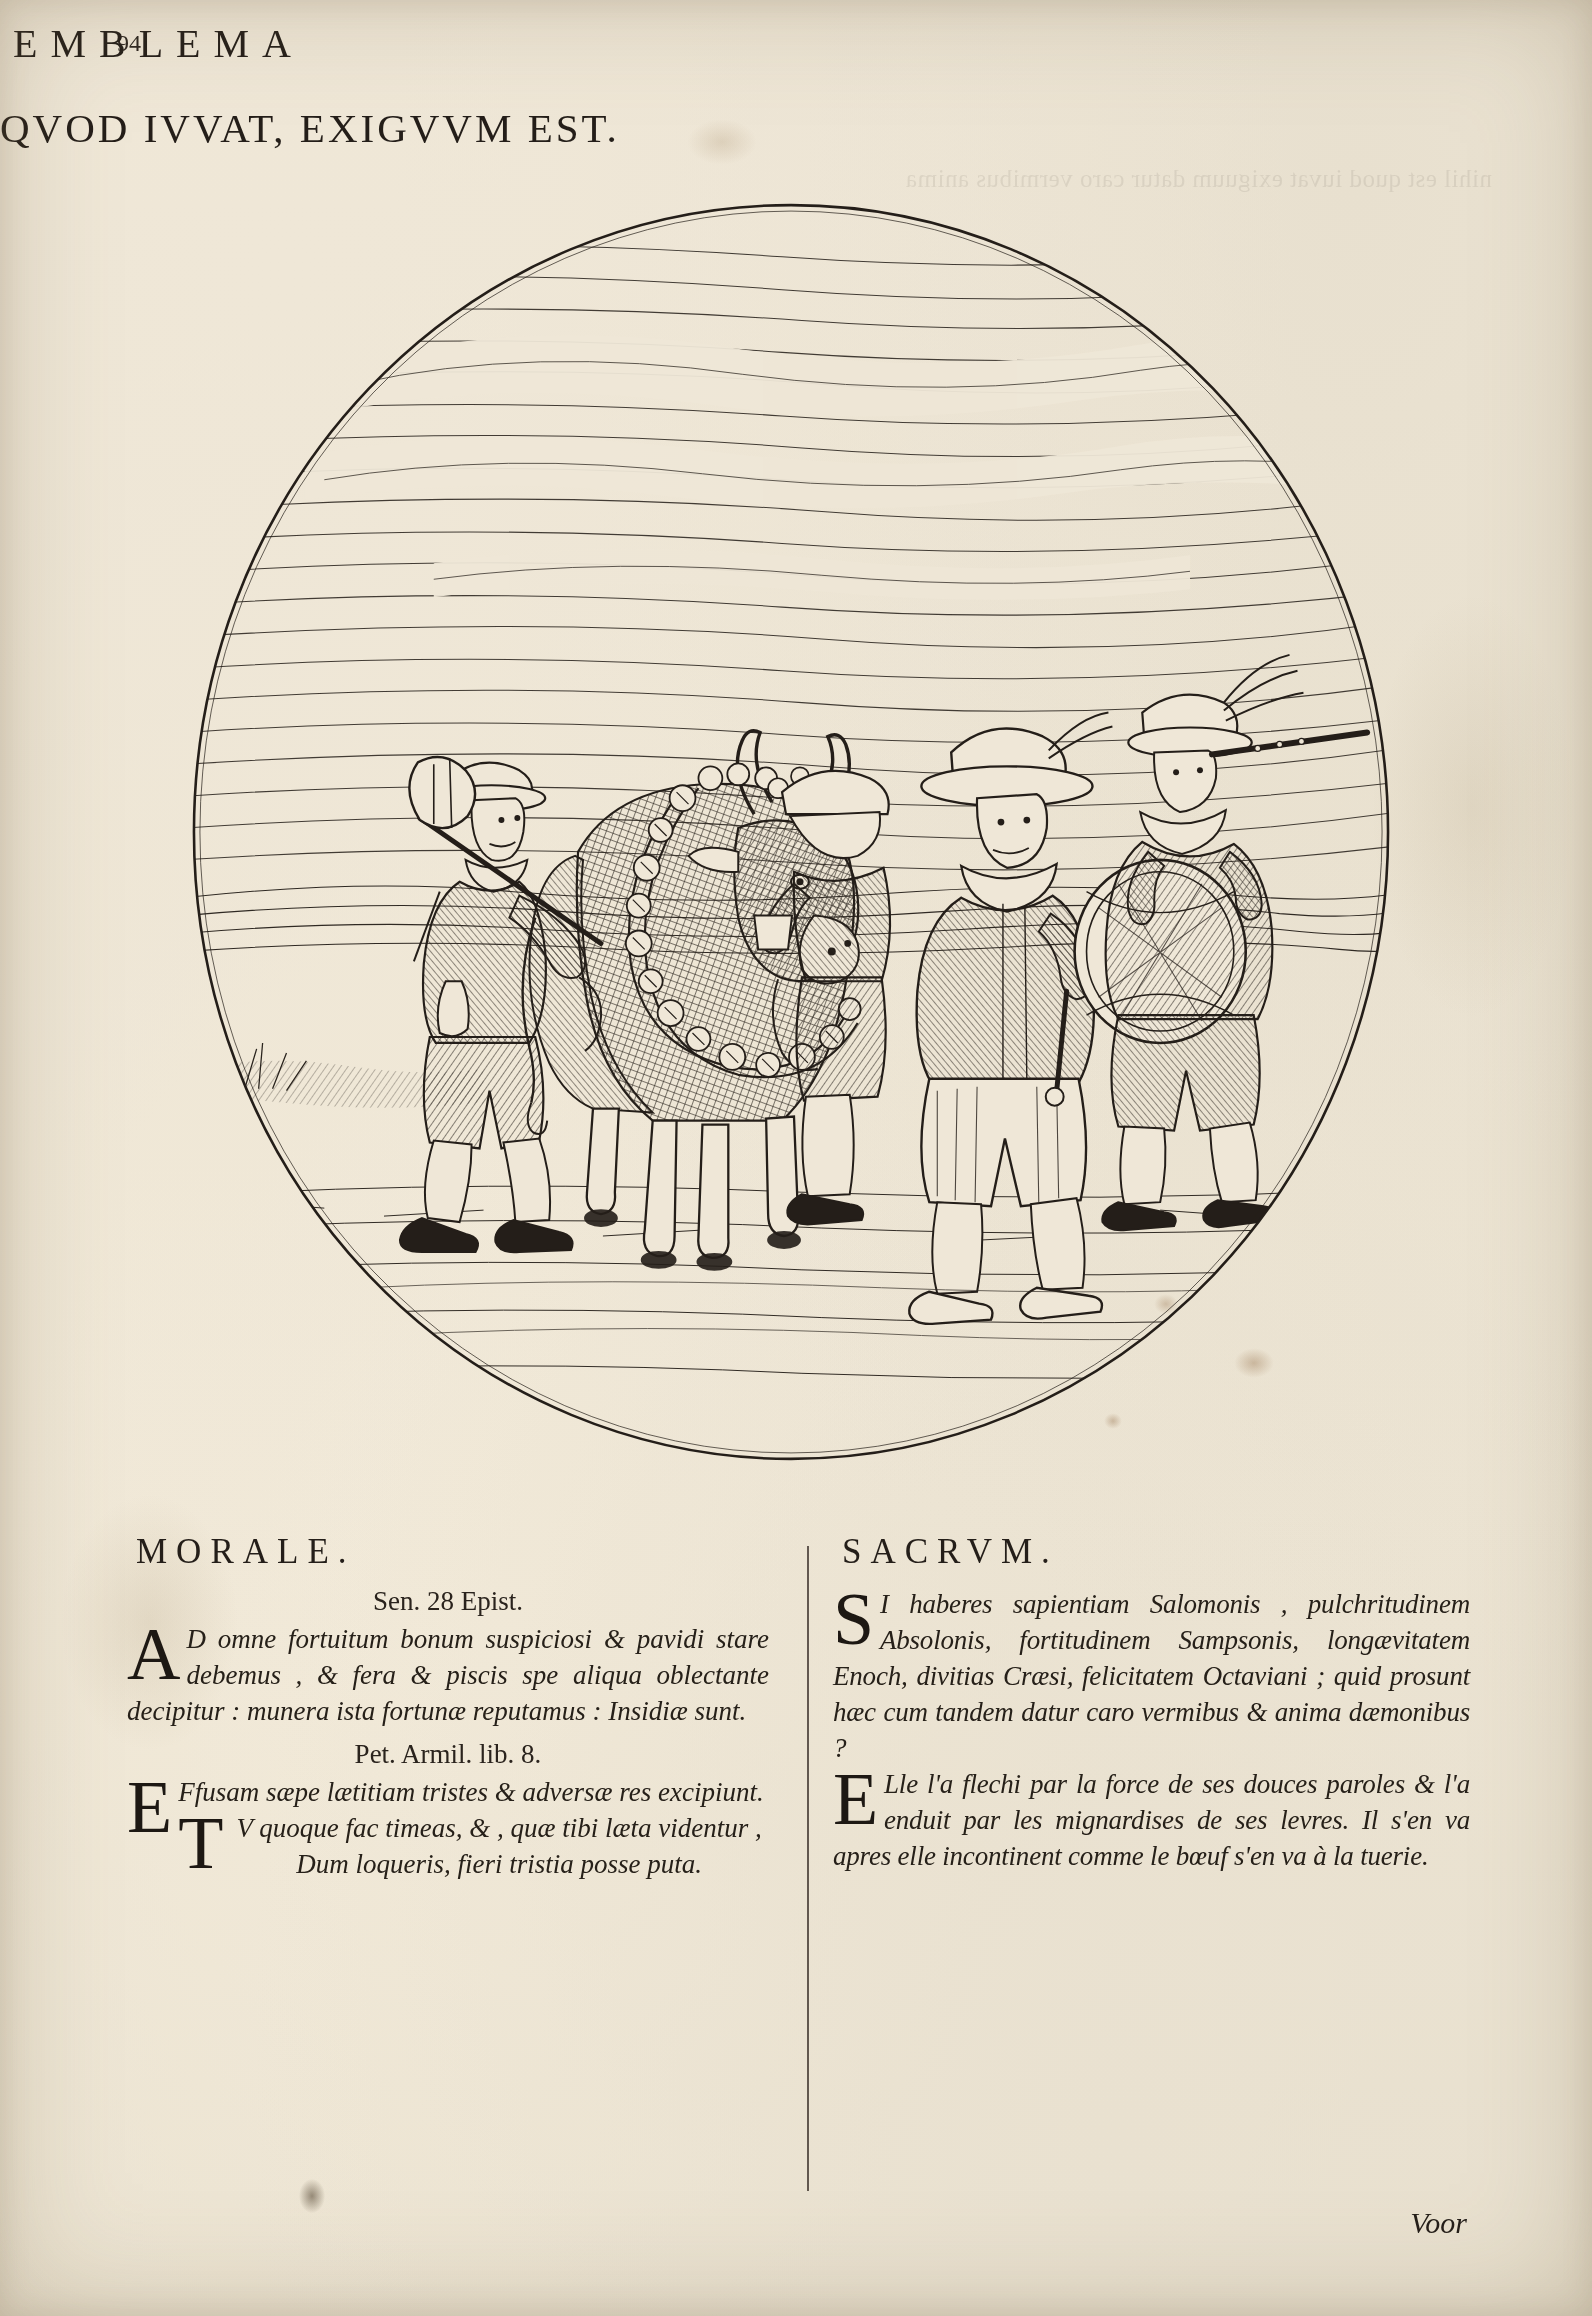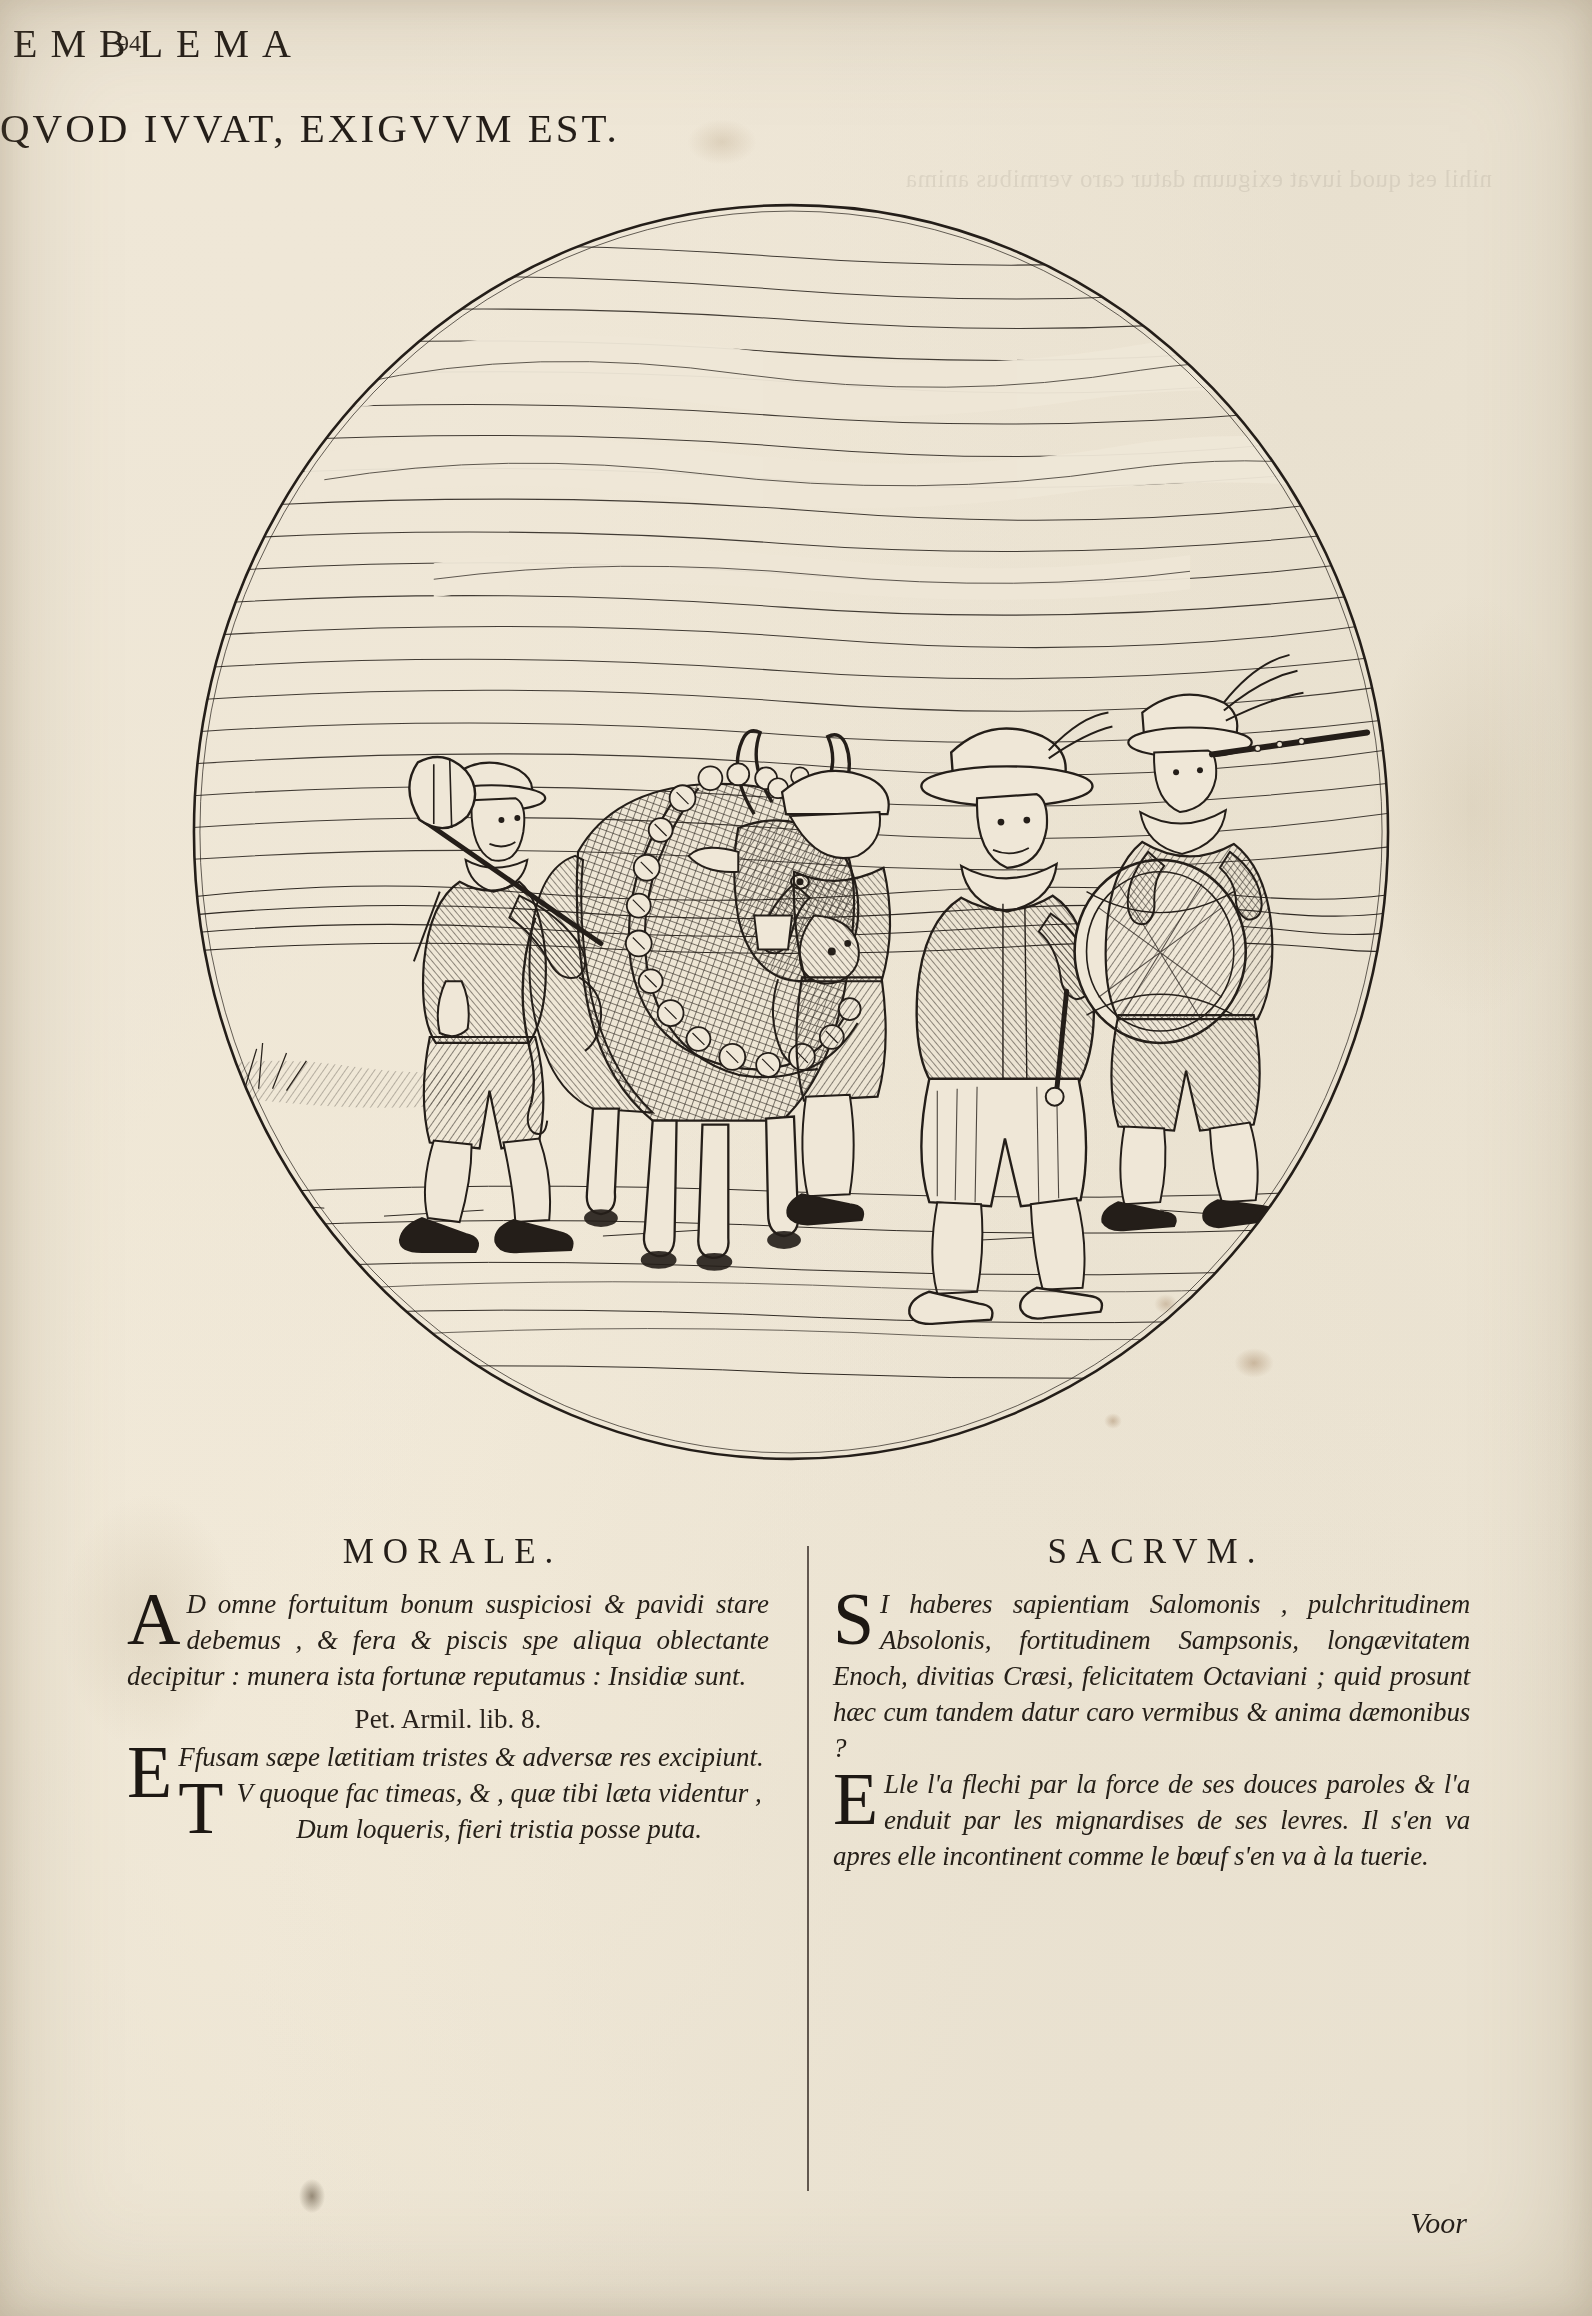--- a/index.html
+++ b/index.html
@@ -104,21 +104,20 @@
   }
   .col {
     position: absolute;
     top: 0;
     width: 642px;
   }
   .col-left { left: 0; }
   .col-right { left: 706px; width: 637px; }
 
   .col-head {
-    text-align: center;
     font-size: 35px;
     letter-spacing: 9px;
     color: #241e19;
     text-indent: 9px;
     margin-bottom: 14px;
   }
   .src {
     text-align: center;
     font-size: 27px;
     color: #2a231d;
@@ -461,20 +460,21 @@
       <ellipse cx="609" cy="640" rx="594" ry="624" fill="none" stroke="#241e19" stroke-width="1" opacity=".7"></ellipse>
     </svg>
   </div>
 
   <div class="columns">
     <div class="divider"></div>
 
     <div class="col col-left">
       <div class="col-head">MORALE.</div>
 
+      <div class="src">Sen. 28 Epist.</div>
       <div class="quote">
         <span class="dropcap">A</span><span>D omne fortuitum bonum suspiciosi &amp; pavidi stare debemus , &amp; fera &amp; piscis spe aliqua oblectante decipitur : munera ista fortunæ reputamus : Insidiæ sunt.</span>
       </div>
 
       <div class="src">Pet. Armil. lib. 8.</div>
       <div class="quote">
         <span class="dropcap">E</span><span>Ffusam sæpe lætitiam tristes &amp; adversæ res excipiunt.</span>
       </div>
 
       <div class="quote center">

